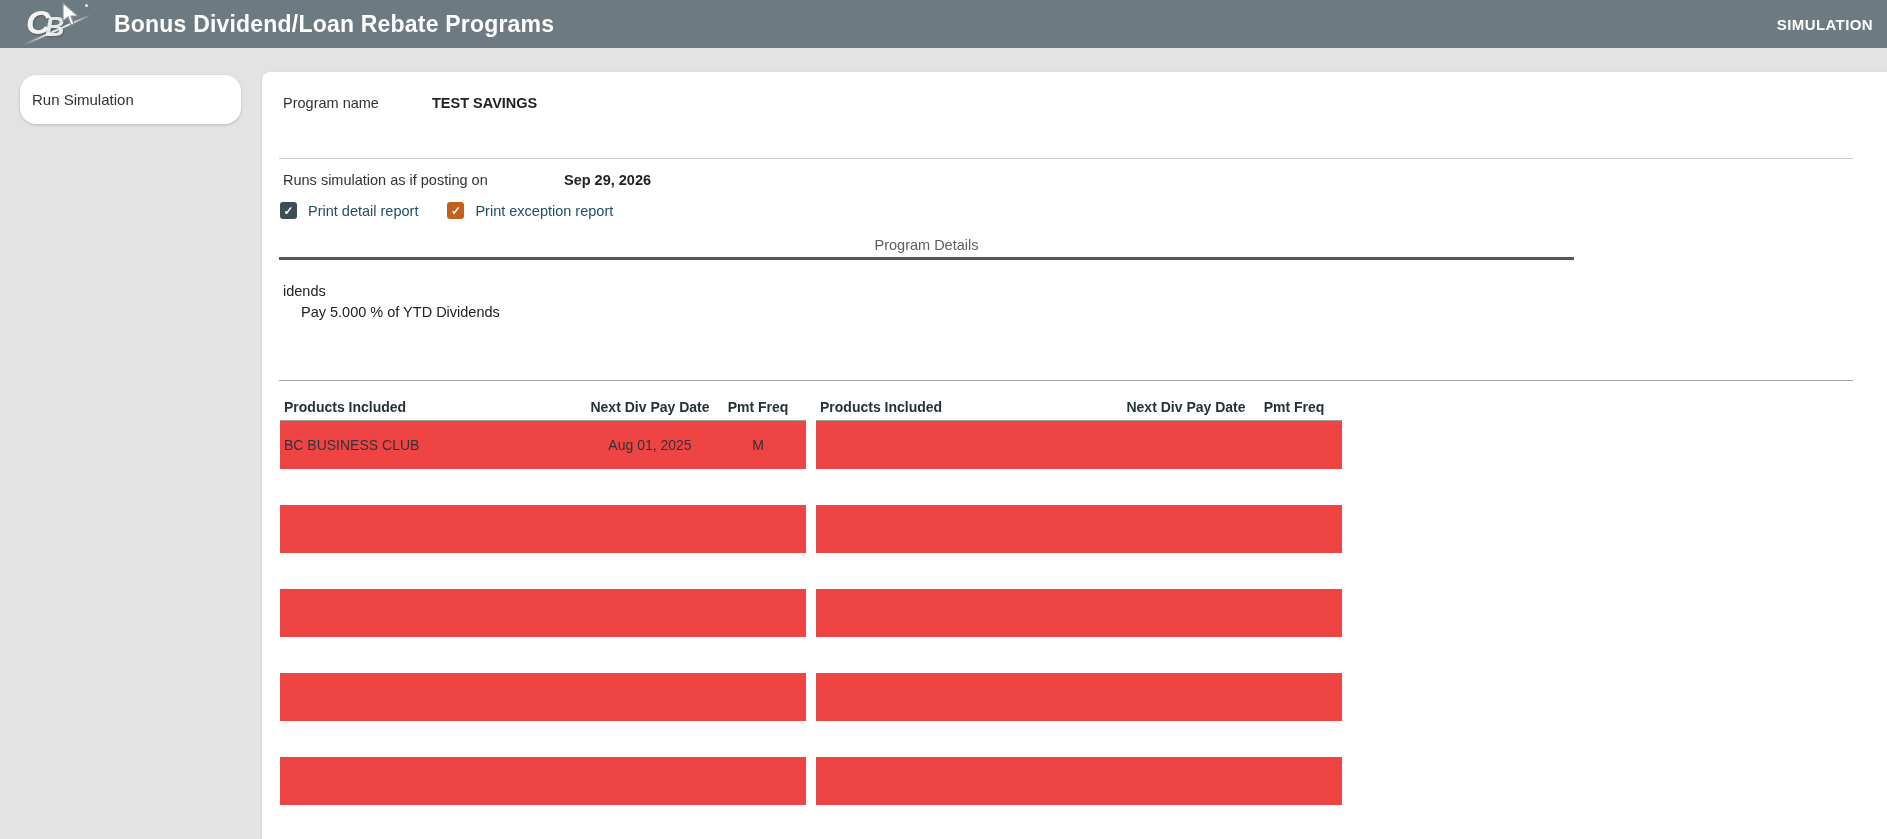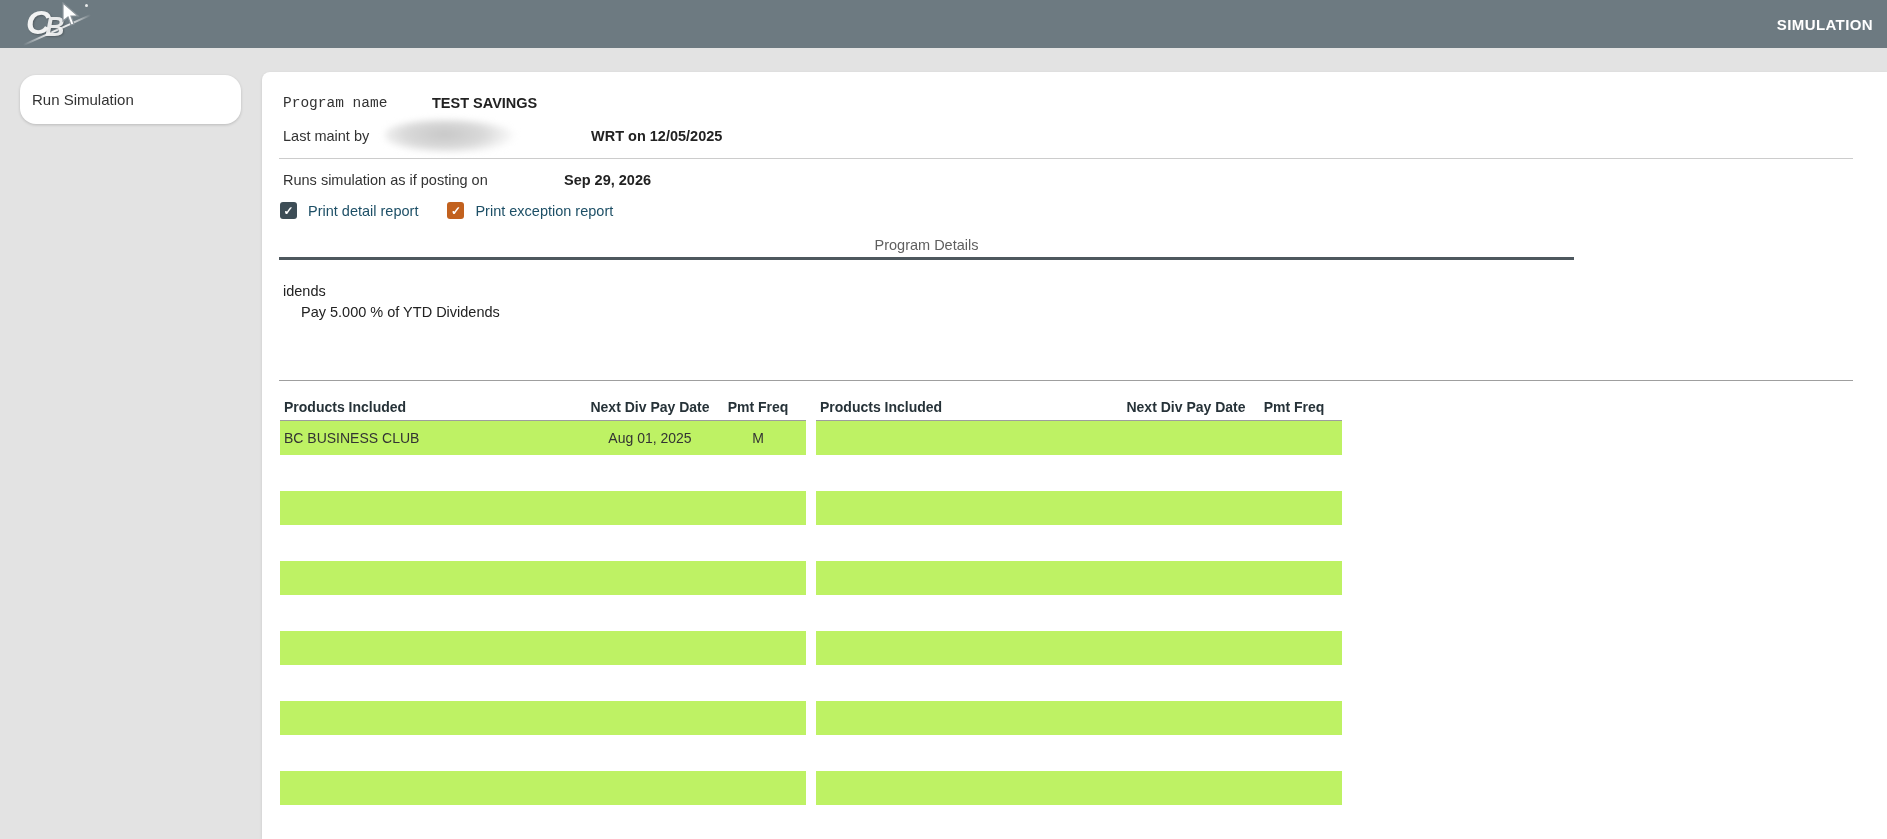--- a/index.html
+++ b/index.html
@@ -50,21 +50,21 @@
   
   .card {
     position:absolute; left:262px; top:72px; width:1625px; height:767px;
     background:#fff; border-top-left-radius:8px;
     box-shadow:0 1px 3px rgba(0,0,0,.12);
   }
   .fs { font-size:14.5px; }
   .bold { font-weight:bold; color:#222;margin-left:39px; }
 
   .row-name { position:absolute; left:21px; top:23px; display:flex; align-items:center; }
-  .row-name .lbl { width:110px;font-family:Liberation Mono, monospace; }
+  .row-name .lbl { width:110px; }
   .row-maint { position:absolute; left:21px; top:46px; height:36px; display:flex; align-items:center; }
   .row-maint .lbl { width:102px; }
   .blob {
     width:132px; height:32px; margin-right:35px;
     background:radial-gradient(ellipse 55% 70% at 45% 45%, #c7c7c7 0%, #d9d9d9 55%, #f2f2f2 85%, #ffffff 100%);
     border-radius:45% 55% 50% 50%; filter:blur(3px);
   }
   .hr1 { position:absolute; left:17px; top:86px; width:1574px; height:0; border-top:1px solid #ccc; }
   .row-posting { position:absolute; left:21px; top:100px; display:flex; align-items:flex-start; }
   .row-posting .lbl { width:242px; }
@@ -88,57 +88,53 @@
   .hr2 { position:absolute; left:17px; top:308px; width:1574px; height:0; border-top:1px solid #9f9f9f; }
 
   .tables { position:absolute; left:18px; top:327px; display:flex;justify-content:space-between; }
   .ptable { width:526px; margin-right:10px; }
   .thead { display:flex; height:21px; font-size:14px; font-weight:bold; color:#263238; align-items:flex-start; }
   .tbody { border-top:1px solid #9e9e9e; }
   .col-prod { flex:1; padding-left:4px; overflow:hidden; white-space:nowrap; }
   .col-date { width:120px; text-align:center; }
   .col-freq { width:96px; text-align:center; }
   .trow {
-    display:flex; align-items:center; height:34px; margin-bottom:36px;
-    background:#bef264; font-size:14px; color:#333; cursor:pointer;
+    display:flex; align-items:center; height:48px; margin-bottom:36px;
+    background:#ef4444; font-size:14px; color:#333; cursor:pointer;
   }
   .trow:last-child { margin-bottom:0; }
 </style>
 </head>
 <body>
 
 <div class="header">
   <div class="logo">
     <span class="swoosh"></span>
     <span class="c">C</span>
     <span class="b">B</span>
     <span class="dot"></span>
   </div>
   <svg class="cursor" width="24" height="26" viewBox="0 0 24 26">
     <polygon points="3,1 3,19 8,15 11,23 14,22 11,14 18,14" fill="#ffffff" stroke="#8a9399" stroke-width="1.2"></polygon>
   </svg>
+  <div class="page-title">Bonus Dividend/Loan Rebate Programs</div>
   <div class="mode-badge">SIMULATION</div>
 </div>
 
 <div class="side-card">
   <span>Run Simulation</span>
 </div>
 
 <div class="card">
 
   <div class="row-name fs">
     <span class="lbl">Program name</span>
     <span class="bold">TEST SAVINGS</span>
   </div>
 
-  <div class="row-maint fs">
-    <span class="lbl">Last maint by</span>
-    <span class="blob"></span>
-    <span class="bold">WRT on 12/05/2025</span>
-  </div>
 
   <div class="hr1"></div>
 
   <div class="row-posting fs">
     <span class="lbl">Runs simulation as if posting on</span>
     <span class="bold">Sep 29, 2026</span>
   </div>
 
   <div class="row-checks fs">
     <span class="chk chk-dark"></span>

